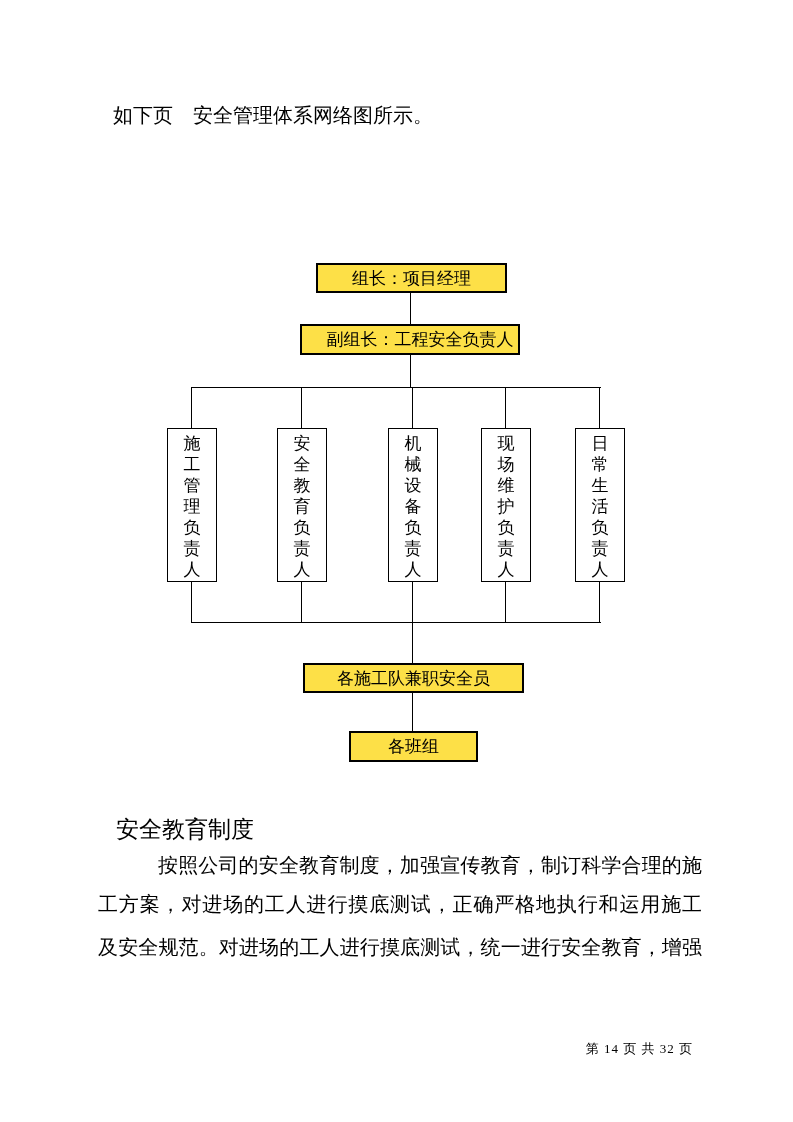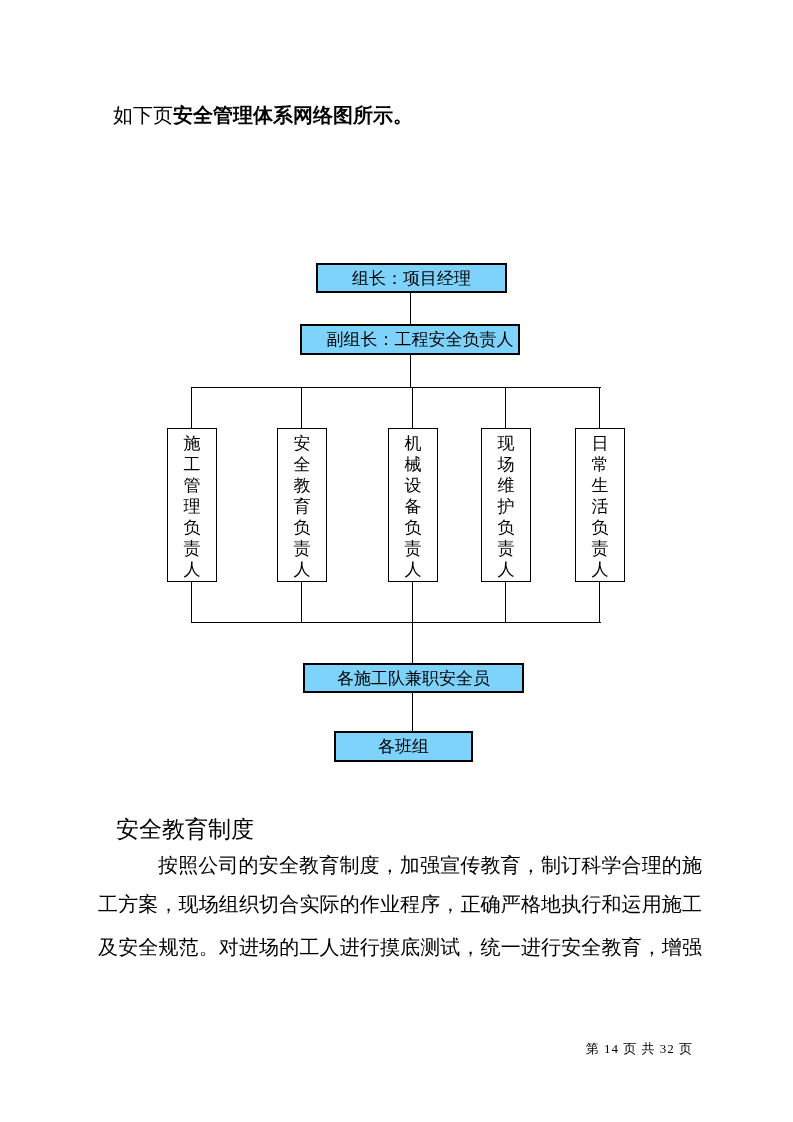--- a/index.html
+++ b/index.html
@@ -17,33 +17,33 @@
     overflow: hidden;
   }
   .intro {
     position: absolute;
     left: 113px;
     top: 103px;
     font-size: 20px;
     line-height: 24px;
     white-space: nowrap;
   }
-  .intro .bold { font-weight: bold; }
+  .intro .bold { font-weight: normal; margin-left: 20px; }
 
   
   .node {
     position: absolute;
     box-sizing: border-box;
     border: 2px solid #000000;
     display: flex;
     align-items: center;
     justify-content: center;
     font-size: 17px;
     white-space: nowrap;
-    background: #7dd3fc;
+    background: #fde047;
   }
   .branch {
     position: absolute;
     box-sizing: border-box;
     border: 1px solid #000000;
     top: 428px;
     width: 50px;
     height: 154px;
     text-align: center;
     font-size: 17px;
@@ -134,24 +134,24 @@
     <div class="vline" style="left:599px; top:582px; height:40px;"></div>
 
     <div class="hline" style="left:191px; top:622px; width:410px;"></div>
 
     <div class="vline" style="left:412px; top:622px; height:41px;"></div>
 
     <div class="node" style="left:303px; top:663px; width:221px; height:30px;text-align:right;">各施工队兼职安全员</div>
 
     <div class="vline" style="left:412px; top:693px; height:38px;"></div>
 
-    <div class="node" style="left:334px; top:731px; width:139px; height:31px;">各班组</div>
+    <div class="node" style="left:349px; top:731px; width:129px; height:31px;">各班组</div>
   </div>
 
   <div class="heading">安全教育制度</div>
 
   <div class="para-line indent" style="top:854px;">按照公司的安全教育制度，加强宣传教育，制订科学合理的施</div>
-  <div class="para-line" style="top:893px;">工方案，现场组织切合实际的作业程序，正确严格地执行和运用施工</div>
+  <div class="para-line" style="top:893px;">工方案，对进场的工人进行摸底测试，正确严格地执行和运用施工</div>
   <div class="para-line" style="top:936px;">及安全规范。对进场的工人进行摸底测试，统一进行安全教育，增强</div>
 
   <div class="footer">第 14 页 共 32 页</div>
 
 </div>
 
 </body></html>

